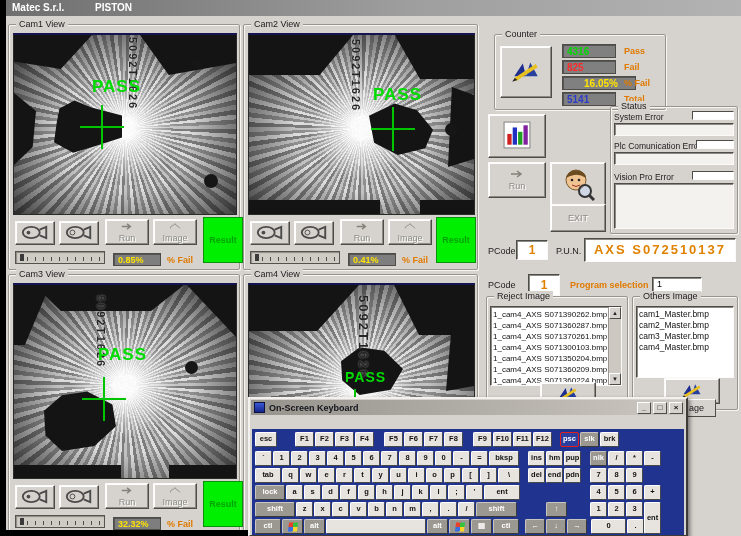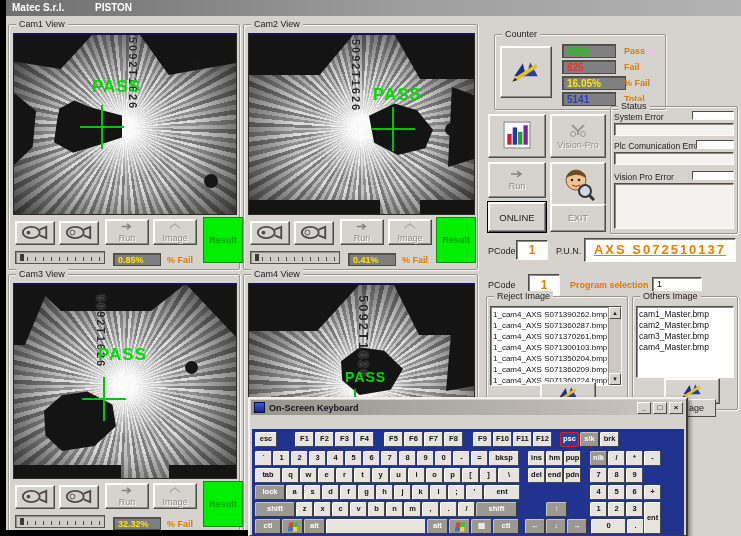--- a/index.html
+++ b/index.html
@@ -85,21 +85,21 @@
   .key.t-g{visibility:hidden;}
   .key.t-w{background:#9b9892;position:relative;border-color:#c9c6bf #393937 #393937 #c9c6bf;}
   .key.t-w::after{content:"";position:absolute;left:50%;top:50%;width:9px;height:9px;
     transform:translate(-50%,-50%) skewX(-8deg);
     background:conic-gradient(#35c23d 0 25%,#ffd32a 25% 50%,#3a6fe0 50% 75%,#e8402a 75%);}
   .key.t-e{height:32px;position:relative;z-index:5;line-height:29px;}
   
   .frag{position:absolute;background:#d6d3ce;border:1px solid;border-color:#fbfaf8 #4e4c47 #4e4c47 transparent;
     font:9px/16px "Liberation Sans",sans-serif;color:#1c1c1c;padding-left:2px;box-sizing:border-box;z-index:5;}
   .ind{position:absolute;background:#fff;border:1px solid;border-color:#4e4c47 #fbfaf8 #fbfaf8 #4e4c47;box-sizing:border-box;}
-  .punval{font:bold 13px/22px "Liberation Sans",sans-serif;color:#e08200;letter-spacing:2px;text-align:center;text-decoration:underline;}
+  .punval{font:bold 13px/22px "Liberation Sans",sans-serif;color:#e08200;letter-spacing:2px;text-align:center;}
   .orangeval{font:bold 12px/18px "Liberation Sans",sans-serif;color:#e08200;text-align:center;}
 </style>
 </head>
 <body>
 
 <div class="screen">
 
   <div class="titlebar">
     <span>Matec S.r.l.</span>
     <span class="app">PISTON</span>
@@ -272,62 +272,51 @@
           <path d="M4 16 L12 4 L15 16 Z" fill="#1d2e8f"></path>
           <path d="M15 16 L19 3 L26 16 Z" fill="#27409f"></path>
           <line x1="5" y1="19" x2="25" y2="6" stroke="#e8c020" stroke-width="3.5"></line>
           <path d="M2 21 L7 19.5 L4.5 17.5 Z" fill="#222"></path>
         </svg></span>
   </div>
   <div class="cnt-box" style="left: 562px; top: 44px; width: 54px; height: 14px; color: rgb(0, 216, 0);">4316</div>
   <div class="lbl orange" style="left:624px;top:46px;">Pass</div>
   <div class="cnt-box" style="left: 562px; top: 60px; width: 54px; height: 14px; color: rgb(255, 42, 42);">825</div>
   <div class="lbl orange" style="left:624px;top:62px;">Fail</div>
-  <div class="cnt-box" style="left: 562px; top: 76px; width: 64px; height: 14px; color: rgb(255, 228, 0);">16.05%</div>
+  <div class="cnt-box" style="left: 562px; top: 76px; width: 74px; height: 14px; color: rgb(255, 228, 0); text-align: center;">16.05%</div>
   <div class="lbl orange" style="left:624px;top:78px;">% Fail</div>
   <div class="cnt-box" style="left: 562px; top: 92px; width: 54px; height: 14px; color: rgb(43, 60, 200);">5141</div>
   <div class="lbl orange" style="left:624px;top:94px;">Total</div>
 
   <div class="btn" style="left:488px;top:114px;width:58px;height:44px;">
     <span><svg width="28" height="28" viewBox="0 0 26 26">
           <rect x="1" y="1" width="24" height="24" fill="#fff" stroke="#8a8a8a"></rect>
           <rect x="4" y="12" width="4" height="10" fill="#d02020"></rect>
           <rect x="9" y="6" width="4" height="16" fill="#2030c0"></rect>
           <rect x="14" y="10" width="4" height="12" fill="#20a020"></rect>
           <rect x="19" y="4" width="4" height="18" fill="#8020a0"></rect>
         </svg></span>
-  </div>
-  <div class="btn disabled" style="left:550px;top:114px;width:56px;height:44px;">
-    <span><svg width="18" height="14" viewBox="0 0 18 14">
-          <path d="M3 2 L9 8 M15 2 L9 8 M9 8 L9 12" stroke="#9a9892" stroke-width="2" fill="none"></path>
-          <circle cx="4" cy="11" r="2.5" stroke="#9a9892" fill="none"></circle>
-          <circle cx="14" cy="11" r="2.5" stroke="#9a9892" fill="none"></circle>
-        </svg></span>
-    <span>Vision-Pro</span>
   </div>
   <div class="btn disabled" style="left:488px;top:162px;width:58px;height:36px;">
     <span><svg width="16" height="8" viewBox="0 0 14 8">
           <path d="M1 4 H10 M7 1 L11 4 L7 7" stroke="#86807a" stroke-width="1.5" fill="none"></path>
         </svg></span>
     <span>Run</span>
   </div>
   <div class="btn" style="left:550px;top:162px;width:56px;height:46px;">
     <span><svg width="34" height="34" viewBox="0 0 34 34">
           <circle cx="15" cy="13" r="10" fill="#f0c490" stroke="#7a5a30"></circle>
           <path d="M5 11 Q9 1 19 4 Q25 6 25 11 Q19 7 13 8 Q8 9 5 11" fill="#6a4a20"></path>
           <circle cx="11" cy="13" r="1.3" fill="#222"></circle>
           <circle cx="18" cy="13" r="1.3" fill="#222"></circle>
           <path d="M11 18 Q15 21 19 18" stroke="#a03030" fill="none"></path>
           <circle cx="24" cy="24" r="6" fill="rgba(200,220,255,.45)" stroke="#333" stroke-width="2"></circle>
           <line x1="28" y1="28" x2="33" y2="33" stroke="#333" stroke-width="3"></line>
         </svg></span>
   </div>
-  <div class="btn default" style="left:488px;top:202px;width:58px;height:30px;font-size:9.5px;">
-    <span>ONLINE</span>
-  </div>
   <div class="btn disabled" style="left:550px;top:204px;width:56px;height:28px;">
     <span>EXIT</span>
   </div>
 
   <div class="group" style="left:610px;top:106px;width:128px;height:128px;">
     <span class="cap">Status</span>
   </div>
   <div class="lbl" style="left:614px;top:112px;font-size:8.5px;">System Error</div>
   <div class="ind" style="left:692px;top:111px;width:42px;height:9px;"></div>
   <div class="sunken" style="left:614px;top:123px;width:120px;height:13px;background:#f4f2ee;"></div>

